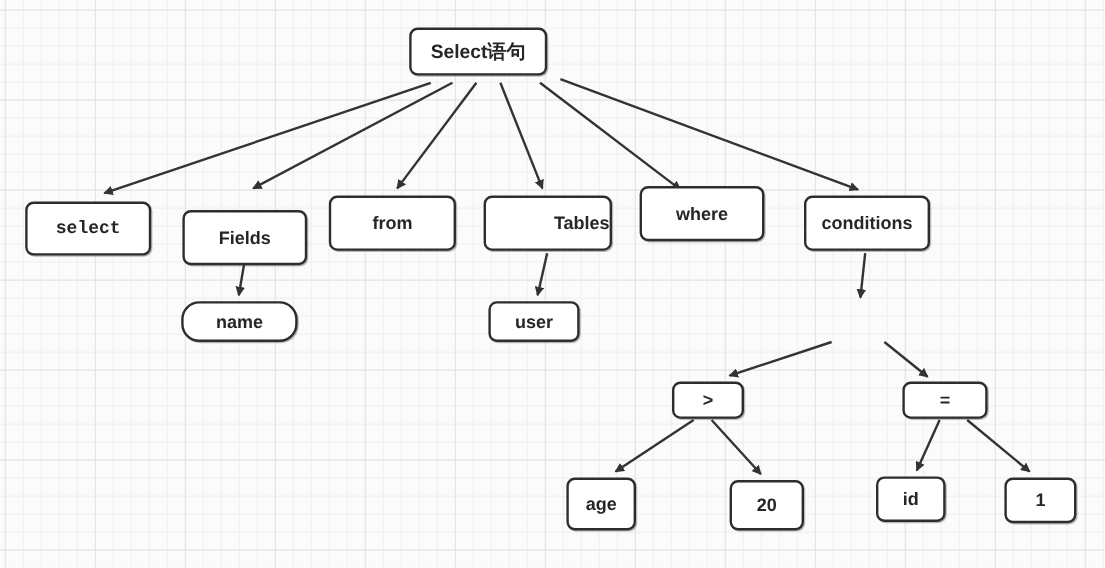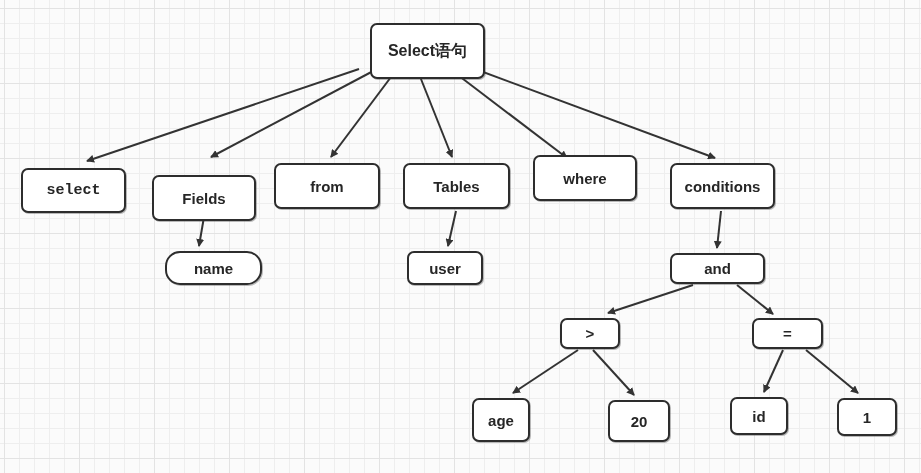--- a/index.html
+++ b/index.html
@@ -81,51 +81,48 @@
     <line x1="456" y1="211" x2="448" y2="246" marker-end="url(#arrow)"></line>
     <line x1="721" y1="211" x2="717" y2="248" marker-end="url(#arrow)"></line>
     <line x1="693" y1="285" x2="608" y2="313" marker-end="url(#arrow)"></line>
     <line x1="737" y1="285" x2="773" y2="314" marker-end="url(#arrow)"></line>
     <line x1="578" y1="350" x2="513" y2="393" marker-end="url(#arrow)"></line>
     <line x1="593" y1="350" x2="634" y2="395" marker-end="url(#arrow)"></line>
     <line x1="783" y1="350" x2="764" y2="392" marker-end="url(#arrow)"></line>
     <line x1="806" y1="350" x2="858" y2="393" marker-end="url(#arrow)"></line>
   </svg>
 
-  <div class="node root" style="left:370px; top:23px;  width:115px; height:56px;">
+  <div class="node root" style="left:341px; top:23px;  width:115px; height:40px;">
     <span>Select语句</span>
   </div>
 
   <div class="node" style="left:21px;  top:168px; width:105px; height:45px;font-family:Liberation Mono, monospace;">
     <span>select</span>
   </div>
   <div class="node" style="left:152px; top:175px; width:104px; height:46px;">
     <span>Fields</span>
   </div>
   <div class="node" style="left:274px; top:163px; width:106px; height:46px;">
     <span>from</span>
   </div>
-  <div class="node" style="left:403px; top:163px; width:107px; height:46px;">
+  <div class="node" style="left:403px; top:163px; width:107px; height:46px;justify-content:flex-end;">
     <span>Tables</span>
   </div>
   <div class="node" style="left:533px; top:155px; width:104px; height:46px;">
     <span>where</span>
   </div>
   <div class="node" style="left:670px; top:163px; width:105px; height:46px;">
     <span>conditions</span>
   </div>
 
-  <div class="node" style="left:165px; top:251px; width:97px; height:34px;border-radius:15px;">
+  <div class="node" style="left:151px; top:251px; width:97px; height:34px;border-radius:15px;">
     <span>name</span>
   </div>
   <div class="node" style="left:407px; top:251px; width:76px; height:34px;">
     <span>user</span>
-  </div>
-  <div class="node" style="left:670px; top:253px; width:95px; height:31px;">
-    <span>and</span>
   </div>
 
   <div class="node" style="left:560px; top:318px; width:60px; height:31px;">
     <span>&gt;</span>
   </div>
   <div class="node" style="left:752px; top:318px; width:71px; height:31px;">
     <span>=</span>
   </div>
 
   <div class="node" style="left:472px; top:398px; width:58px; height:44px;text-align:right;">

